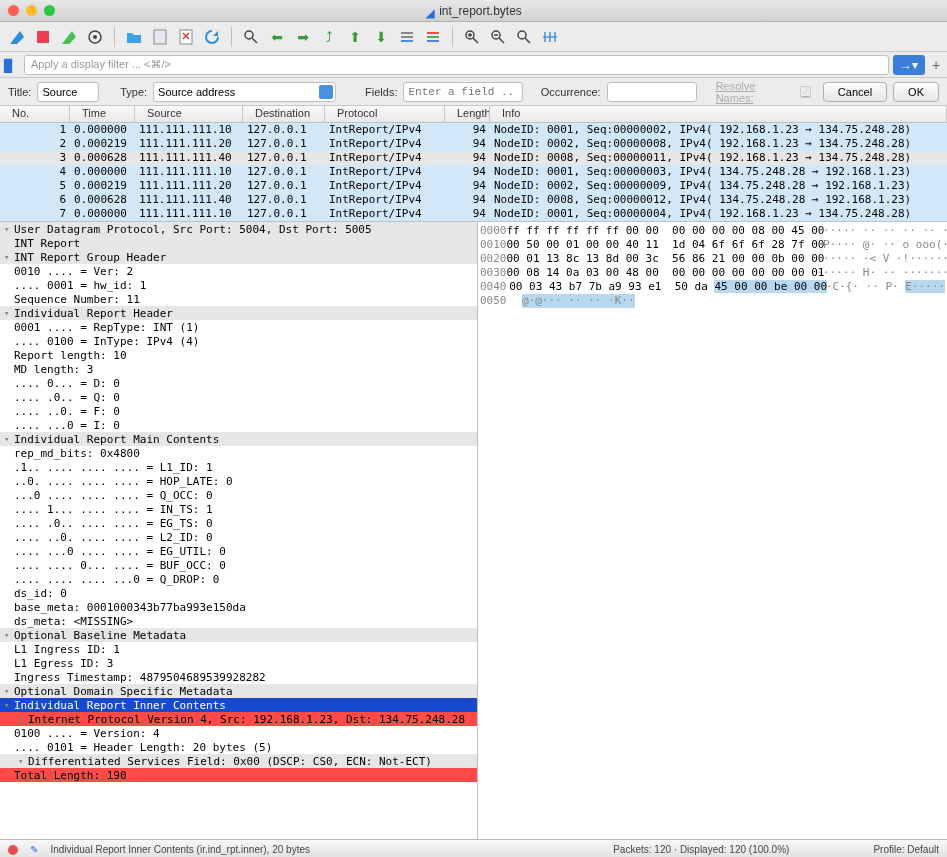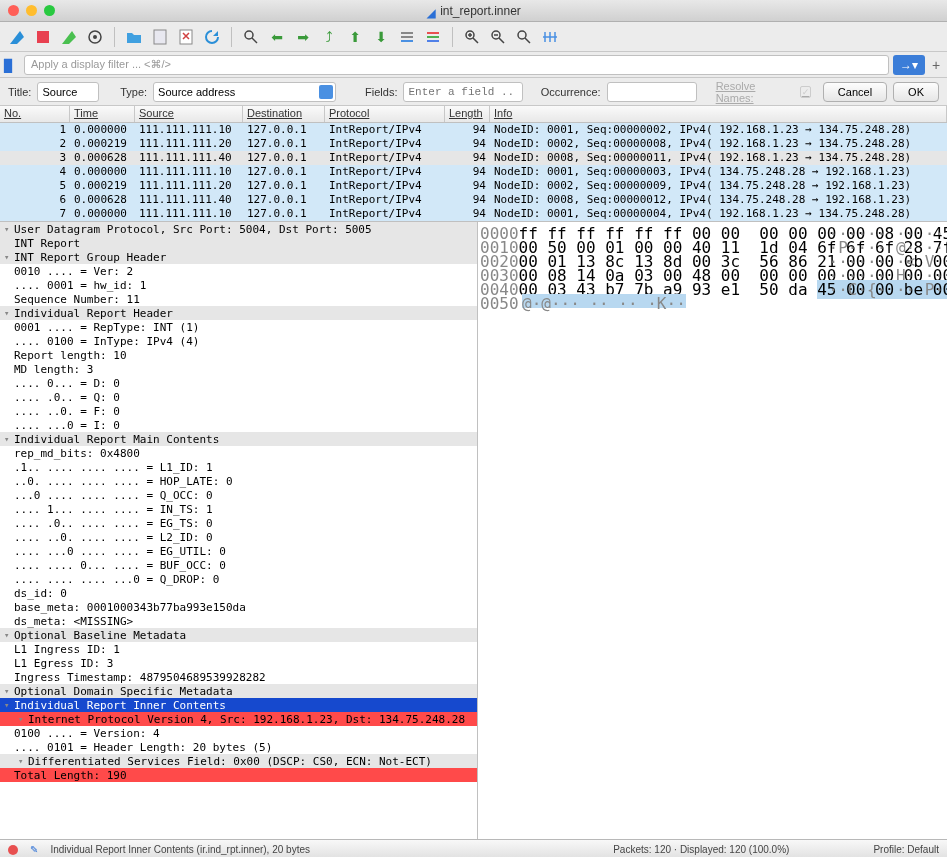--- a/index.html
+++ b/index.html
@@ -18,35 +18,35 @@
 .filterin { flex:1; height:20px; background:#fff; border:1px solid #c0c0c0; border-radius:3px; padding:0 6px; font-size:11px; color:#999; display:flex; align-items:center;}
 .bk{width:12px;height:12px;color:#2a6fd6;margin-right:4px;font-size:12px;}
 .arrowbtn{width:32px;height:20px;background:#3b7dd8;border-radius:3px;display:flex;align-items:center;justify-content:center;color:#fff;font-size:12px;}
 .plus{width:14px;font-size:14px;color:#666;text-align:center;}
 .labelbar { height:28px; display:flex; align-items:center; padding:4px 8px; gap:6px; background:#ececec; border-bottom:1px solid #c8c8c8;}
 .lbl{font-size:11px;color:#333;}
 .txtfld{height:20px;background:#fff;border:1px solid #c0c0c0;border-radius:3px;padding:0 4px;font-size:11px;}
 .selfld{height:20px;background:#fff;border:1px solid #c0c0c0;border-radius:3px;padding:0 18px 0 4px;font-size:11px;position:relative;display:flex;align-items:center;}
 .selfld::after{content:'';position:absolute;right:2px;top:2px;width:14px;height:14px;background:#4a90e2;border-radius:2px;}
 .columns{display:flex;height:17px;background:linear-gradient(#fafafa,#e8e8e8);border-bottom:1px solid #c0c0c0;font-size:11px;}
-.colh{padding:1px 4px;border-right:1px solid #c8c8c8;color:#333;overflow:hidden;white-space:nowrap;text-decoration:underline;}
+.colh{padding:1px 12px;border-right:1px solid #c8c8c8;color:#333;overflow:hidden;white-space:nowrap;}
 .pktlist{background:#fff;overflow:hidden;}
 .pktrow{display:flex;height:14px;font-family:Menlo,Monaco,monospace;font-size:11px;white-space:nowrap;}
 .pktrow.lite{background:#d2e8f8;}
 .pktrow.sel{background:#e6e6e6;}
 .pc{padding:0 4px;overflow:hidden;}
 .splitrow{display:flex;height:618px;border-top:1px solid #c0c0c0;}
 .tree{width:478px;overflow:hidden;background:#fff;border-right:1px solid #c0c0c0;font-family:Menlo,Monaco,monospace;font-size:11px;}
 .tl{height:14px;white-space:nowrap;padding-left:4px;display:flex;align-items:center;}
 .hdr{background:#e6e6e6;}
 .chev{width:10px;display:inline-block;color:#888;font-size:9px;}
 .ind1{padding-left:18px}.ind2{}
 .selblue{background:#1649ce;color:#fff;}
 .selred{background:#ff4a4a;}
-.hexp{flex:1;background:#fff;font-family:Menlo,Monaco,monospace;font-size:16px;overflow:hidden;padding:2px;}
+.hexp{flex:1;background:#fff;font-family:Menlo,Monaco,monospace;font-size:11px;overflow:hidden;padding:2px;}
 .hr{display:flex;height:14px;white-space:pre;}
 .ho{width:42px;color:#888;}
 .hb{width:310px;}
 .ha{color:#888;}
 .hsel{background:#b8d8f0;}
 .statusbar{height:20px;background:linear-gradient(#f8f8f8,#e0e0e0);border-top:1px solid #b8b8b8;display:flex;align-items:center;padding:0 8px;font-size:10px;color:#444;gap:12px;}
 .sdot{width:10px;height:10px;border-radius:50%;background:#e85050;}
 .btn{height:20px;padding:0 14px;background:linear-gradient(#fdfdfd,#e6e6e6);border:1px solid #b0b0b0;border-radius:4px;font-size:11px;display:flex;align-items:center;}
 .resolve{color:#aaa;display:flex;align-items:center;gap:16px;text-decoration:underline;}
 .chk{width:12px;height:12px;border:1px solid #ccc;border-radius:2px;display:flex;align-items:center;justify-content:center;color:#ccc;font-size:9px;}
@@ -55,21 +55,21 @@
 <body>
 
 <div class="titlebar">
   <div class="traffic">
     <div class="tdot tred"></div>
     <div class="tdot tyel"></div>
     <div class="tdot tgrn"></div>
   </div>
   <div class="ttitle">
       <span class="fin">◢</span>
-      <span>int_report.inner</span>
+      <span>int_report.bytes</span>
     </div>
 </div>
 
 <div class="toolbar">
   <div class="tbtn">
       <svg viewBox="0 0 16 16">
         <path d="M1 15 L11 2 L15 8 L8 15 Z" fill="#2a8fd8"></path>
       </svg>
     </div>
   <div class="tbtn">

